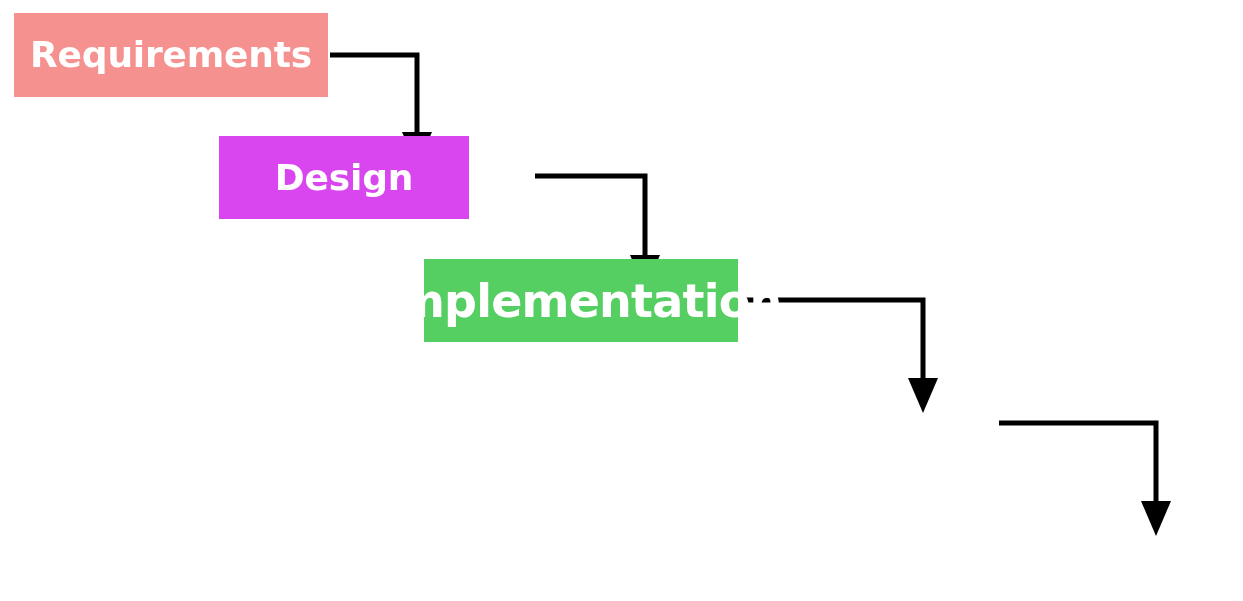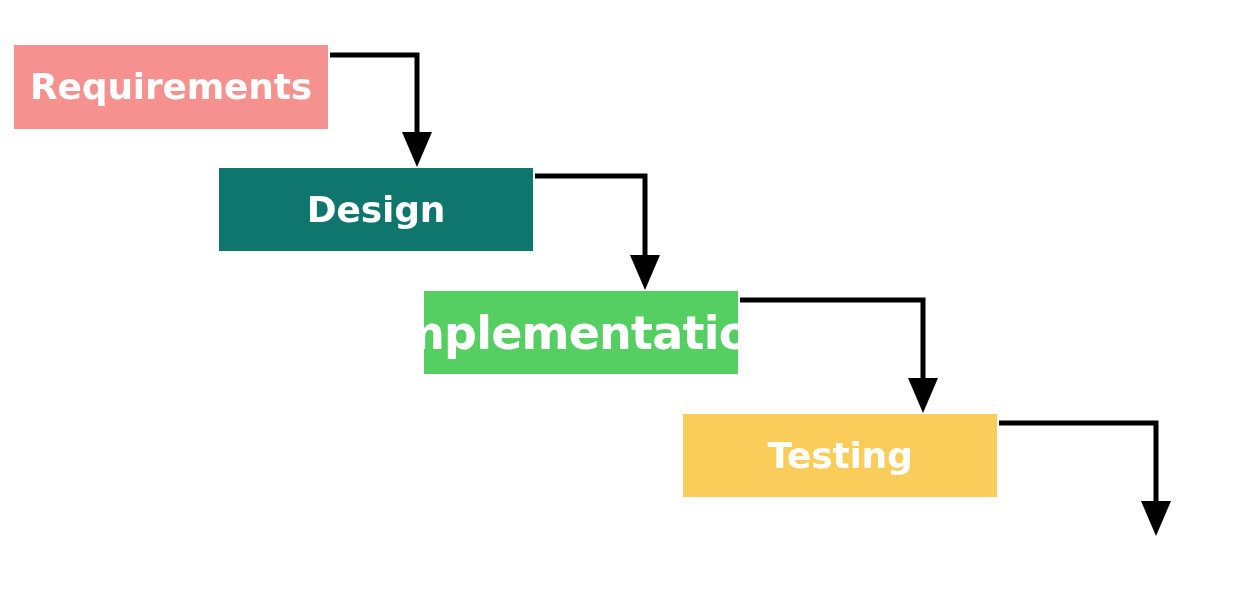--- a/index.html
+++ b/index.html
@@ -26,21 +26,20 @@
     height: 601px;
     pointer-events: none;
   }
   .phase-box {
     position: absolute;
     display: flex;
     align-items: center;
     justify-content: center;
     box-sizing: border-box;
     padding: 0 6px;
-    margin-top: 32px;
   }
   .phase-label {
     color: #ffffff;
     font-weight: bold;
     font-size: 36px;
     line-height: 1;
     letter-spacing: -0.2px;
     white-space: nowrap;
     font-family: "DejaVu Sans", "Liberation Sans", sans-serif;
   }
@@ -65,26 +64,23 @@
         <path d="M 535 176 L 645 176 L 645 256" fill="none" stroke="#000000" stroke-width="5" stroke-linecap="butt" stroke-linejoin="miter" marker-end="url(#arrowhead)"></path>
         <path d="M 740 300 L 923 300 L 923 379" fill="none" stroke="#000000" stroke-width="5" stroke-linecap="butt" stroke-linejoin="miter" marker-end="url(#arrowhead)"></path>
         <path d="M 999 423 L 1156 423 L 1156 502" fill="none" stroke="#000000" stroke-width="5" stroke-linecap="butt" stroke-linejoin="miter" marker-end="url(#arrowhead)"></path>
       </g>
   </svg>
 
   <div class="phase-box" style="left: 14px; top: 13px; width: 314px; height: 84px; background: rgb(245, 145, 143);">
     <span class="phase-label" style="color: rgb(255, 255, 255);">Requirements</span>
   </div>
 
-  <div class="phase-box" style="left: 219px; top: 136px; width: 314px; height: 83px; background: #0f766e;">
+  <div class="phase-box" style="left: 219px; top: 136px; width: 250px; height: 83px; background: #d946ef;">
     <span class="phase-label" style="color: rgb(255, 255, 255);">Design</span>
   </div>
 
   <div class="phase-box" style="left: 424px; top: 259px; width: 314px; height: 83px; background: rgb(85, 206, 98);">
     <span class="phase-label tight" style="color: rgb(255, 255, 255);">Implementation</span>
   </div>
 
-  <div class="phase-box" style="left: 683px; top: 382px; width: 314px; height: 83px; background: rgb(250, 204, 90);">
-    <span class="phase-label" style="color: rgb(255, 255, 255);">Testing</span>
-  </div>
 
 
 </div>
 
 </body></html>

